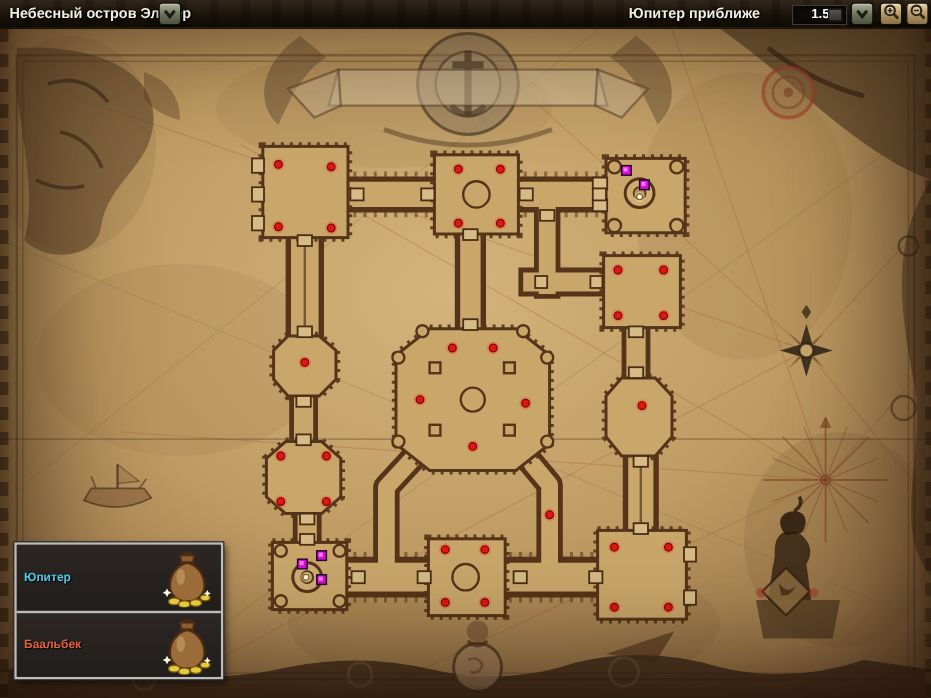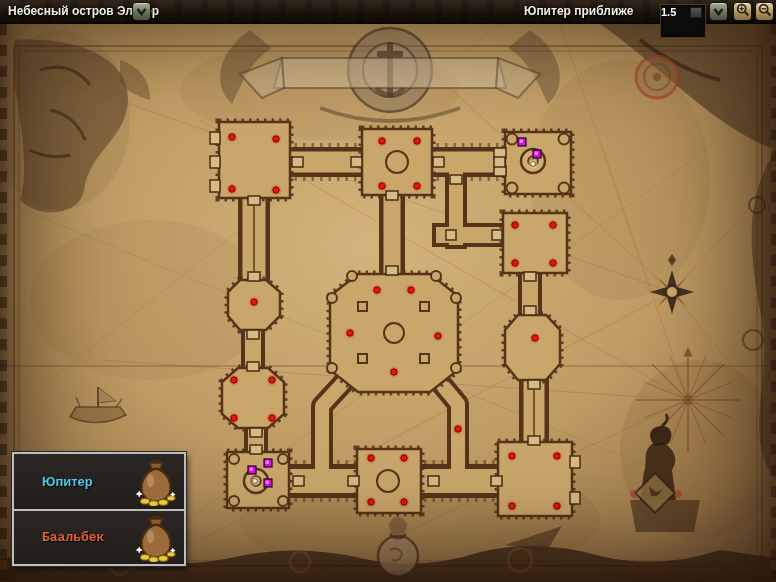--- a/index.html
+++ b/index.html
@@ -29,34 +29,34 @@
   .zoomlbl{left:524px;}
   .tb-btn{position:absolute;top:2px;width:19px;height:19px;border-radius:4px;z-index:3;
     border:1px solid #14120c;display:flex;align-items:center;justify-content:center;
     box-shadow:inset 0 1px 0 rgba(255,255,255,.4), 0 1px 2px rgba(0,0,0,.6);cursor:pointer;padding:0;}
   .btn-metal{background:linear-gradient(#aab094,#6b705a 55%,#4d523e);}
   .btn-brass{background:linear-gradient(#e6d2a2,#b2925f 55%,#8a6f45);}
   .loc-dd{left:132px;}
   .zoom-dd{left:709px;}
   .mag1{left:733px;}
   .mag2{left:755px;}
-  .valuebox{position:absolute;left:660px;top:4px;width:46px;height:34px;z-index:3;
+  .valuebox{position:absolute;left:660px;top:4px;width:46px;height:17px;z-index:3;
     background:#0d0b09;border:1px solid #463a2c;box-shadow:inset 0 0 3px #000;
-    color:#fff;font-size:11px;font-weight:bold;line-height:15px;padding-left:0;cursor:text;}
+    color:#fff;font-size:11px;font-weight:bold;line-height:15px;padding-left:15px;cursor:text;}
   .valuebox .handle{position:absolute;right:3px;top:2px;width:12px;height:11px;
     background:linear-gradient(#57534d,#37332f);border:1px solid #1b1917;}
 
   
   .legend{position:absolute;left:12px;top:452px;width:174px;height:114px;z-index:9;
     border:2px solid #bdbdbd;box-shadow:0 0 0 1px #2a2a2a,2px 3px 6px rgba(0,0,0,.6);
     background:#262220;}
   .legend .row{position:relative;height:55px;display:flex;align-items:center;
     background:linear-gradient(#2c2724,#211d1b);cursor:pointer;}
   .legend .row + .row{border-top:2px solid #bdbdbd;}
-  .legend .lbl{font-size:13px;font-weight:bold;padding-left:28px;flex:1;
+  .legend .lbl{font-size:10px;font-weight:bold;padding-left:6px;flex:1;
     text-shadow:1px 1px 1px #000;}
   .legend .ic{width:44px;height:48px;margin-right:6px;flex:none;}
 </style>
 </head>
 <body>
 
 <div class="screen">
 
   <svg class="map" width="776" height="582" viewBox="0 0 776 582">
     <defs>
@@ -482,21 +482,21 @@
           <ellipse cx="8" cy="36" rx="4" ry="2.4" fill="#e7c93f" stroke="#7a5a10" stroke-width="1"></ellipse>
           <ellipse cx="15" cy="38" rx="4" ry="2.4" fill="#e7c93f" stroke="#7a5a10" stroke-width="1"></ellipse>
           <ellipse cx="23" cy="37" rx="4" ry="2.4" fill="#e7c93f" stroke="#7a5a10" stroke-width="1"></ellipse>
           <ellipse cx="29.5" cy="33.5" rx="3.4" ry="2.1" fill="#e7c93f" stroke="#7a5a10" stroke-width="1"></ellipse>
           <path d="M3,27 l1,2 2,1 -2,1 -1,2 -1,-2 -2,-1 2,-1 Z" fill="#fffbe0"></path>
           <path d="M31,28 l.8,1.6 1.6,.8 -1.6,.8 -.8,1.6 -.8,-1.6 -1.6,-.8 1.6,-.8 Z" fill="#fffbe0"></path>
         </svg>
       </span>
     </div>
     <div class="row">
-      <span class="lbl" style="color: rgb(226, 96, 60); font-family: Liberation Mono, monospace;">Баальбек</span>
+      <span class="lbl" style="color: rgb(226, 96, 60);">Баальбек</span>
       <span class="ic">
         <svg width="44" height="48" viewBox="0 0 34 40">
           <path d="M13,9 L21,9 L22,4 L12,4 Z" fill="#8a5c30" stroke="#4a2c12" stroke-width="1.4"></path>
           <path d="M14,4 C14,1.5 20,1.5 20,4" fill="none" stroke="#4a2c12" stroke-width="1.4"></path>
           <path d="M17,9 C9,11 5,18 5,25 C5,32 10.5,36 17,36 C23.5,36 29,32 29,25 C29,18 25,11 17,9 Z" fill="#9c6b3a" stroke="#4a2c12" stroke-width="1.6"></path>
           <path d="M12,9 H22" stroke="#4a2c12" stroke-width="1.6"></path>
           <ellipse cx="12.5" cy="19" rx="3" ry="5.5" fill="rgba(255,222,170,.28)"></ellipse>
           <ellipse cx="8" cy="36" rx="4" ry="2.4" fill="#e7c93f" stroke="#7a5a10" stroke-width="1"></ellipse>
           <ellipse cx="15" cy="38" rx="4" ry="2.4" fill="#e7c93f" stroke="#7a5a10" stroke-width="1"></ellipse>
           <ellipse cx="23" cy="37" rx="4" ry="2.4" fill="#e7c93f" stroke="#7a5a10" stroke-width="1"></ellipse>

